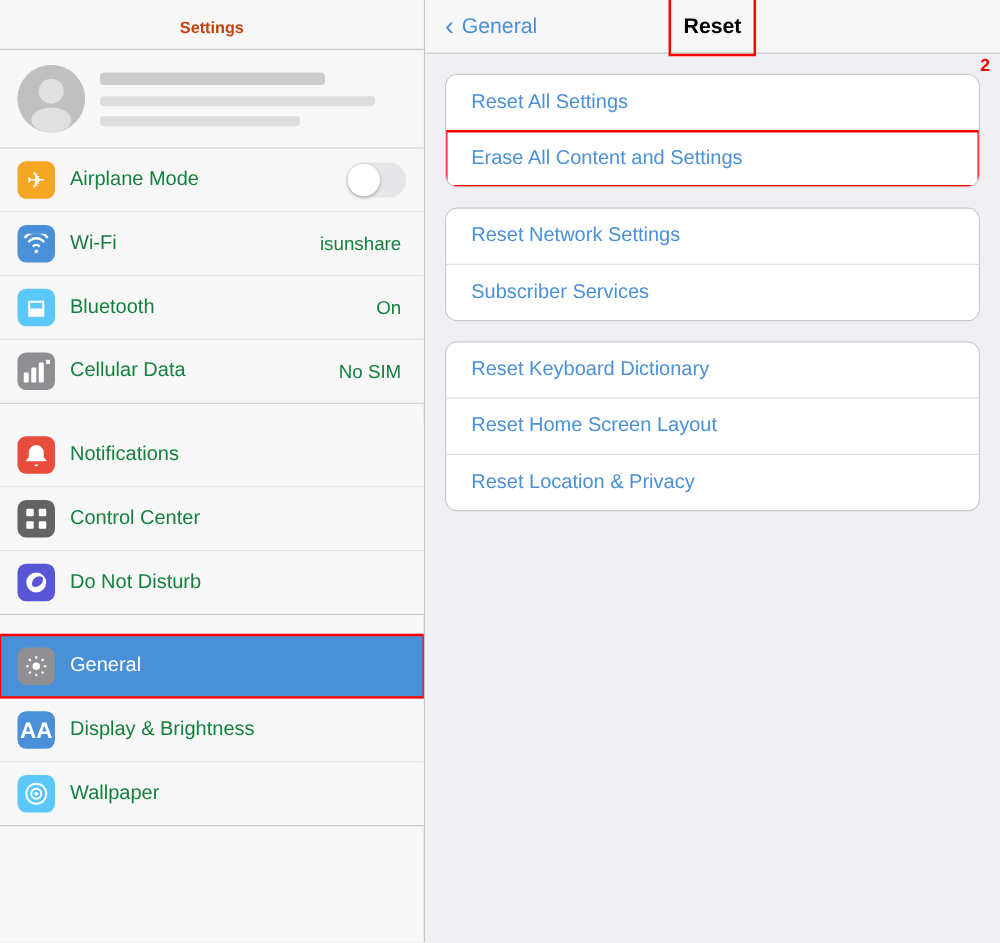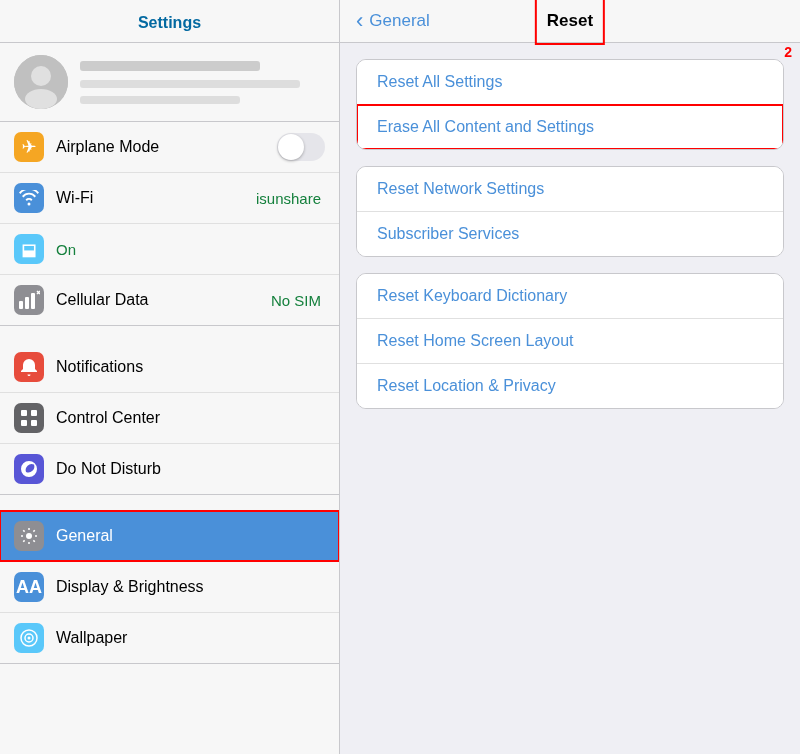--- a/index.html
+++ b/index.html
@@ -22,23 +22,23 @@
       flex-direction: column;
       height: 754px;
       overflow: hidden;
     }
 
     .sidebar-header {
       background: #f7f7f7;
       text-align: center;
       padding: 14px 0 10px 0;
       border-bottom: 1px solid #c8c8cc;
-      font-size: 16px;
+      font-size: 13px;
       font-weight: 600;
-      color: #0369a1;
+      color: #c2410c;
     }
 
     .profile-row {
       display: flex;
       align-items: center;
       padding: 12px 14px;
       background: #f7f7f7;
       border-bottom: 1px solid #c8c8cc;
       gap: 12px;
     }
@@ -135,21 +135,21 @@
     .icon-orange { background: #f5a623; }
     .icon-blue { background: #4a90d9; }
     .icon-blue2 { background: #5ac8fa; }
     .icon-gray { background: #8e8e93; }
     .icon-red { background: #e74c3c; }
     .icon-darkgray { background: #636366; }
     .icon-indigo { background: #5856d6; }
 
     .item-label {
       font-size: 16px;
-      color: #000000;
+      color: #15803d;
       flex: 1;
     }
 
     .item-value {
       font-size: 15px;
       color: #15803d;
       margin-right: 4px;
     }
 
     .toggle {
@@ -294,20 +294,21 @@
           <path d="M3 6a9 9 0 0114 0l-1.4 1.4a7 7 0 00-11.2 0L3 6z"></path>
           <path d="M0 2.5A13 13 0 0120 2.5l-1.4 1.4A11 11 0 001.4 3.9L0 2.5z"></path>
         </svg>
       </div>
       <span class="item-label">Wi-Fi</span>
       <span class="item-value">isunshare</span>
     </div>
 
     <div class="settings-item">
       <div class="item-icon icon-blue2" style="font-size:16px;font-weight:bold;">⬓</div>
+      <span class="item-label">Bluetooth</span>
       <span class="item-value">On</span>
     </div>
 
     <div class="settings-item">
       <div class="item-icon icon-gray" style="font-size:13px;">
         <svg width="22" height="22" viewBox="0 0 22 22" fill="white">
           <rect x="1" y="12" width="4" height="8" rx="1"></rect>
           <rect x="7" y="8" width="4" height="12" rx="1"></rect>
           <rect x="13" y="4" width="4" height="16" rx="1"></rect>
           <path d="M19 2 L22 5 M22 2 L19 5" stroke="white" stroke-width="1.5"></path>

